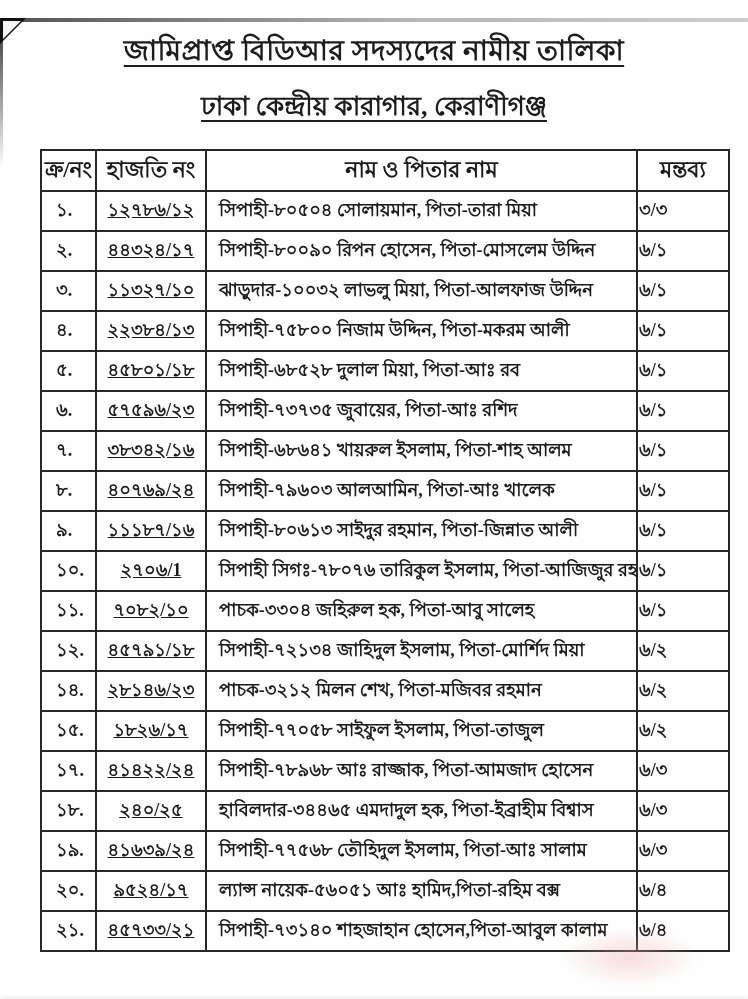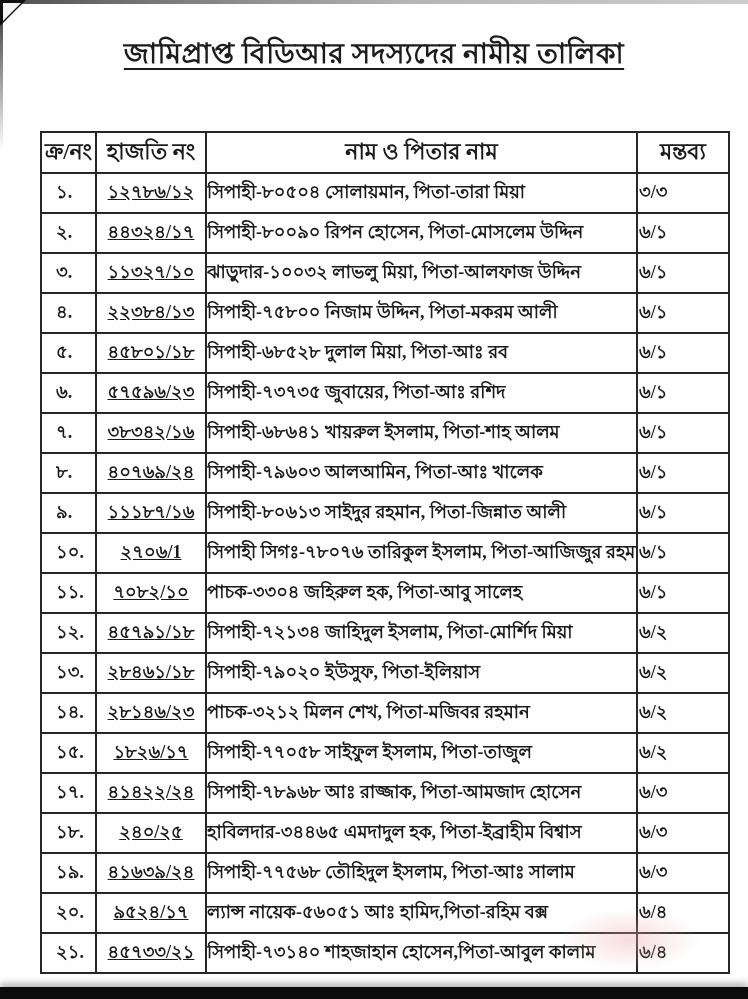--- a/index.html
+++ b/index.html
@@ -42,21 +42,21 @@
     background: #0c0c0c;
     box-shadow: 0 -4px 6px rgba(60,60,60,.35);
   }
   .smudge {
     position: absolute; right: 48px; bottom: 30px;
     width: 140px; height: 60px;
     background: radial-gradient(ellipse at center, rgba(238,170,170,.40), rgba(238,170,170,0) 70%);
     pointer-events: none;
   }
   
-  .titles { padding-top: 32px; text-align: center; }
+  .titles { padding-top: 11px; text-align: center; margin-top: 18px; }
   .title-main {
     font-size: 28px; font-weight: bold;
     text-decoration: underline;
     text-underline-offset: 5px;
     text-decoration-thickness: 2px;
     letter-spacing: .5px;
   }
   .title-sub {
     margin-top: 10px;
     font-size: 26px; font-weight: bold;
@@ -85,39 +85,40 @@
     text-align: center;
     vertical-align: middle;
   }
   table.list td {
     height: 36px;
     font-size: 18px;
     vertical-align: middle;
   }
   td.c-serial { text-align: left; padding-left: 14px; }
   td.c-hajti  { text-align: center; text-decoration: underline; }
-  td.c-name   { text-align: left; padding-left: 0; }
+  td.c-name   { text-align: left; padding-left: 12px; }
   td.c-remark { text-align: left; }
   col.w-serial { width: 55px; }
   col.w-hajti  { width: 110px; }
   col.w-name   { width: 431px; }
   col.w-remark { width: 92px; }
 </style>
 </head>
 <body>
 
 <div class="sheet">
 
   <div class="edge-top"></div>
   <div class="edge-left"></div>
   <div class="corner-fold"></div>
   <div class="corner-fold-inner"></div>
 
   <div class="titles">
     <div class="title-main">জামিপ্রাপ্ত বিডিআর সদস্যদের নামীয় তালিকা</div>
+    <div class="title-sub">ঢাকা কেন্দ্রীয় কারাগার, কেরাণীগঞ্জ</div>
   </div>
 
   <table class="list">
     <colgroup>
       <col class="w-serial">
         <col class="w-hajti">
         <col class="w-name">
         <col class="w-remark">
     </colgroup>
     <thead>
@@ -206,26 +207,20 @@
     <td class="c-remark">৬/১</td>
   </tr>
 
   <tr>
     <td class="c-serial">১২.</td>
     <td class="c-hajti">৪৫৭৯১/১৮</td>
     <td class="c-name">সিপাহী-৭২১৩৪ জাহিদুল ইসলাম, পিতা-মোর্শিদ মিয়া</td>
     <td class="c-remark">৬/২</td>
   </tr>
 
-  <tr>
-    <td class="c-serial">১৩.</td>
-    <td class="c-hajti">২৮৪৬১/১৮</td>
-    <td class="c-name">সিপাহী-৭৯০২০ ইউসুফ, পিতা-ইলিয়াস</td>
-    <td class="c-remark">৬/২</td>
-  </tr>
 
   <tr>
     <td class="c-serial">১৪.</td>
     <td class="c-hajti">২৮১৪৬/২৩</td>
     <td class="c-name">পাচক-৩২১২ মিলন শেখ, পিতা-মজিবর রহমান</td>
     <td class="c-remark">৬/২</td>
   </tr>
 
   <tr>
     <td class="c-serial">১৫.</td>

